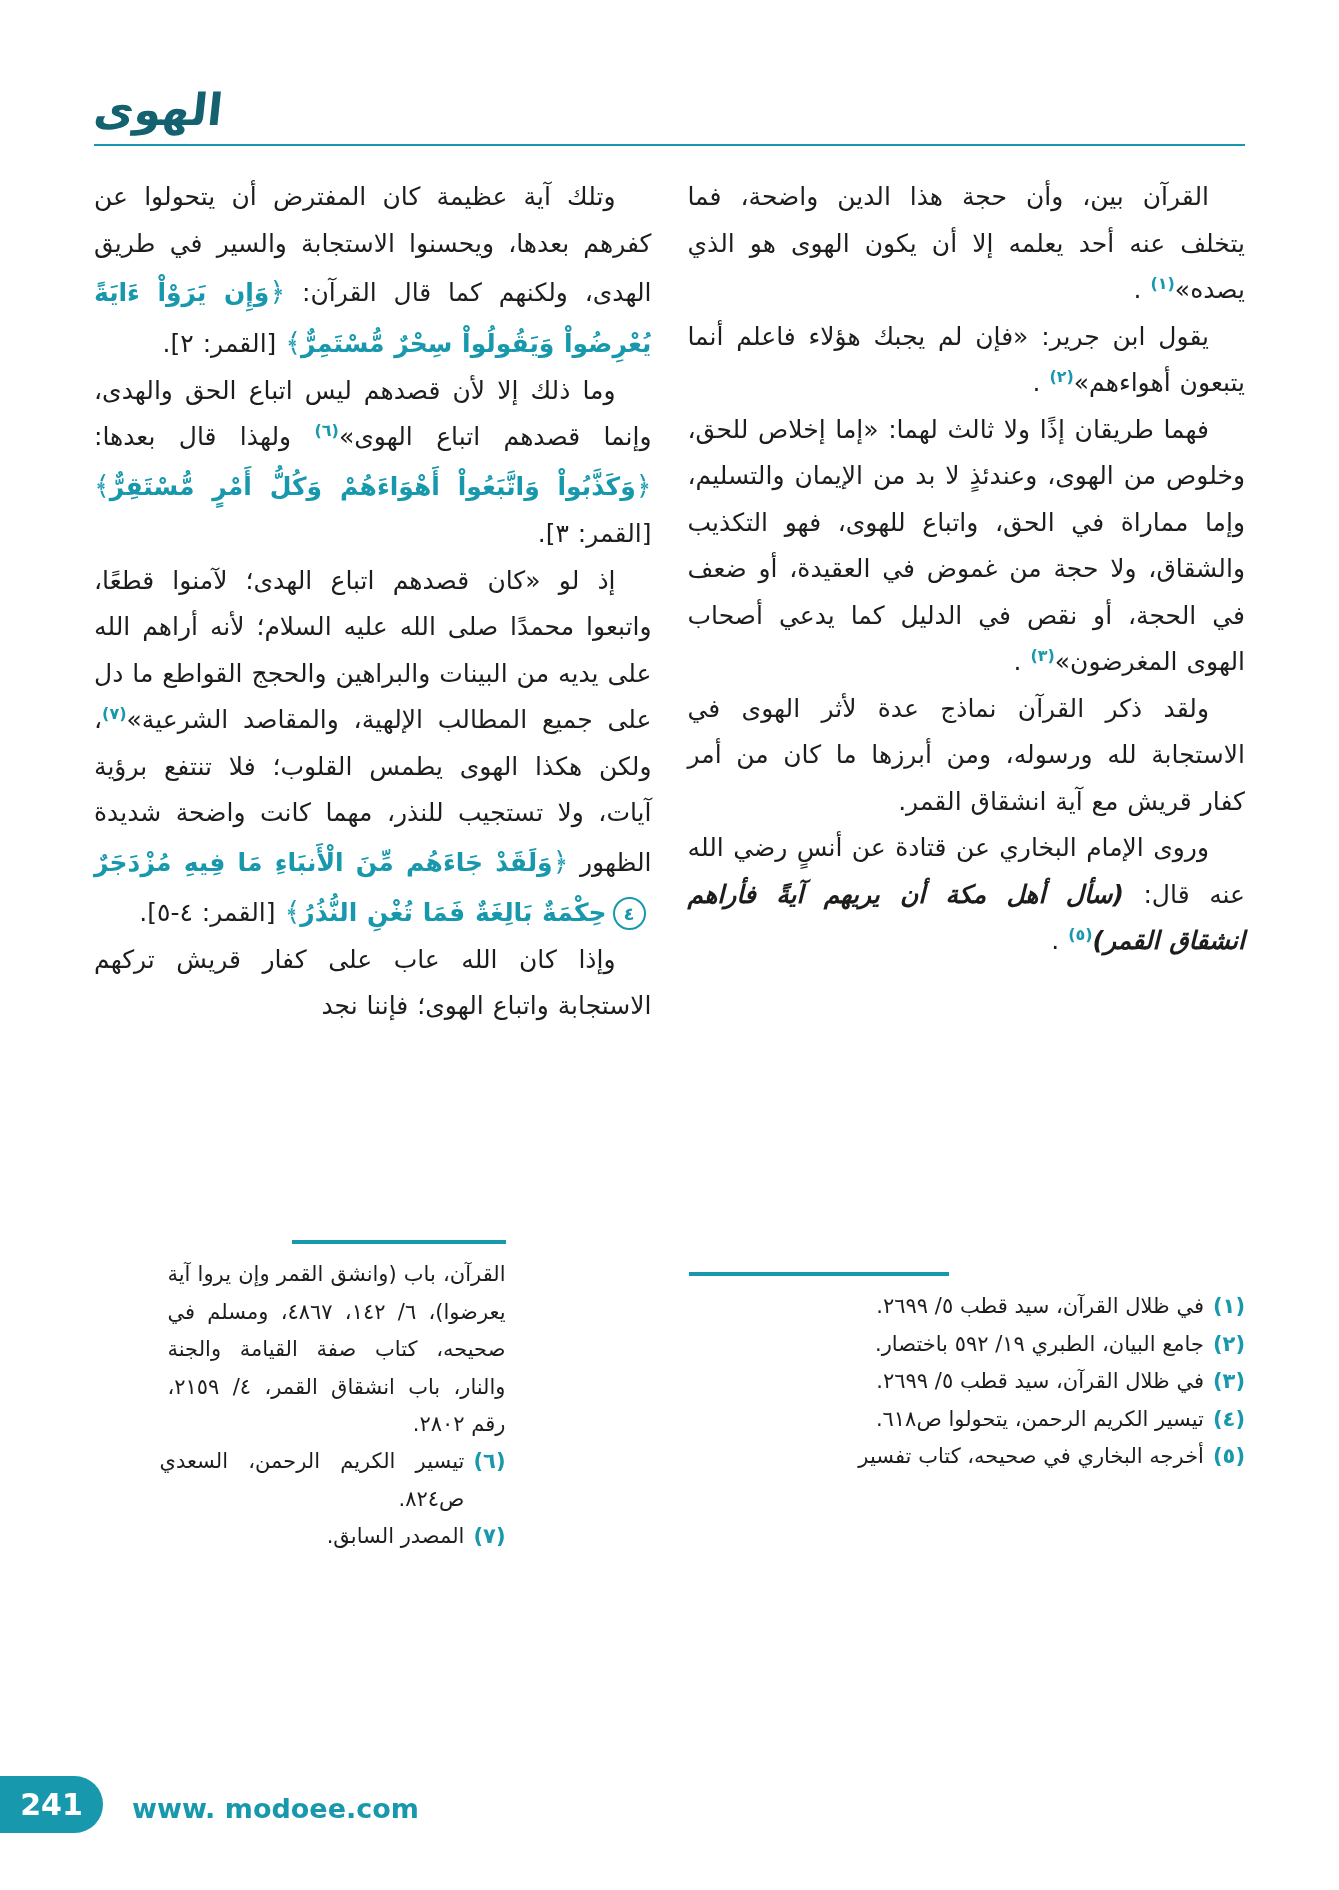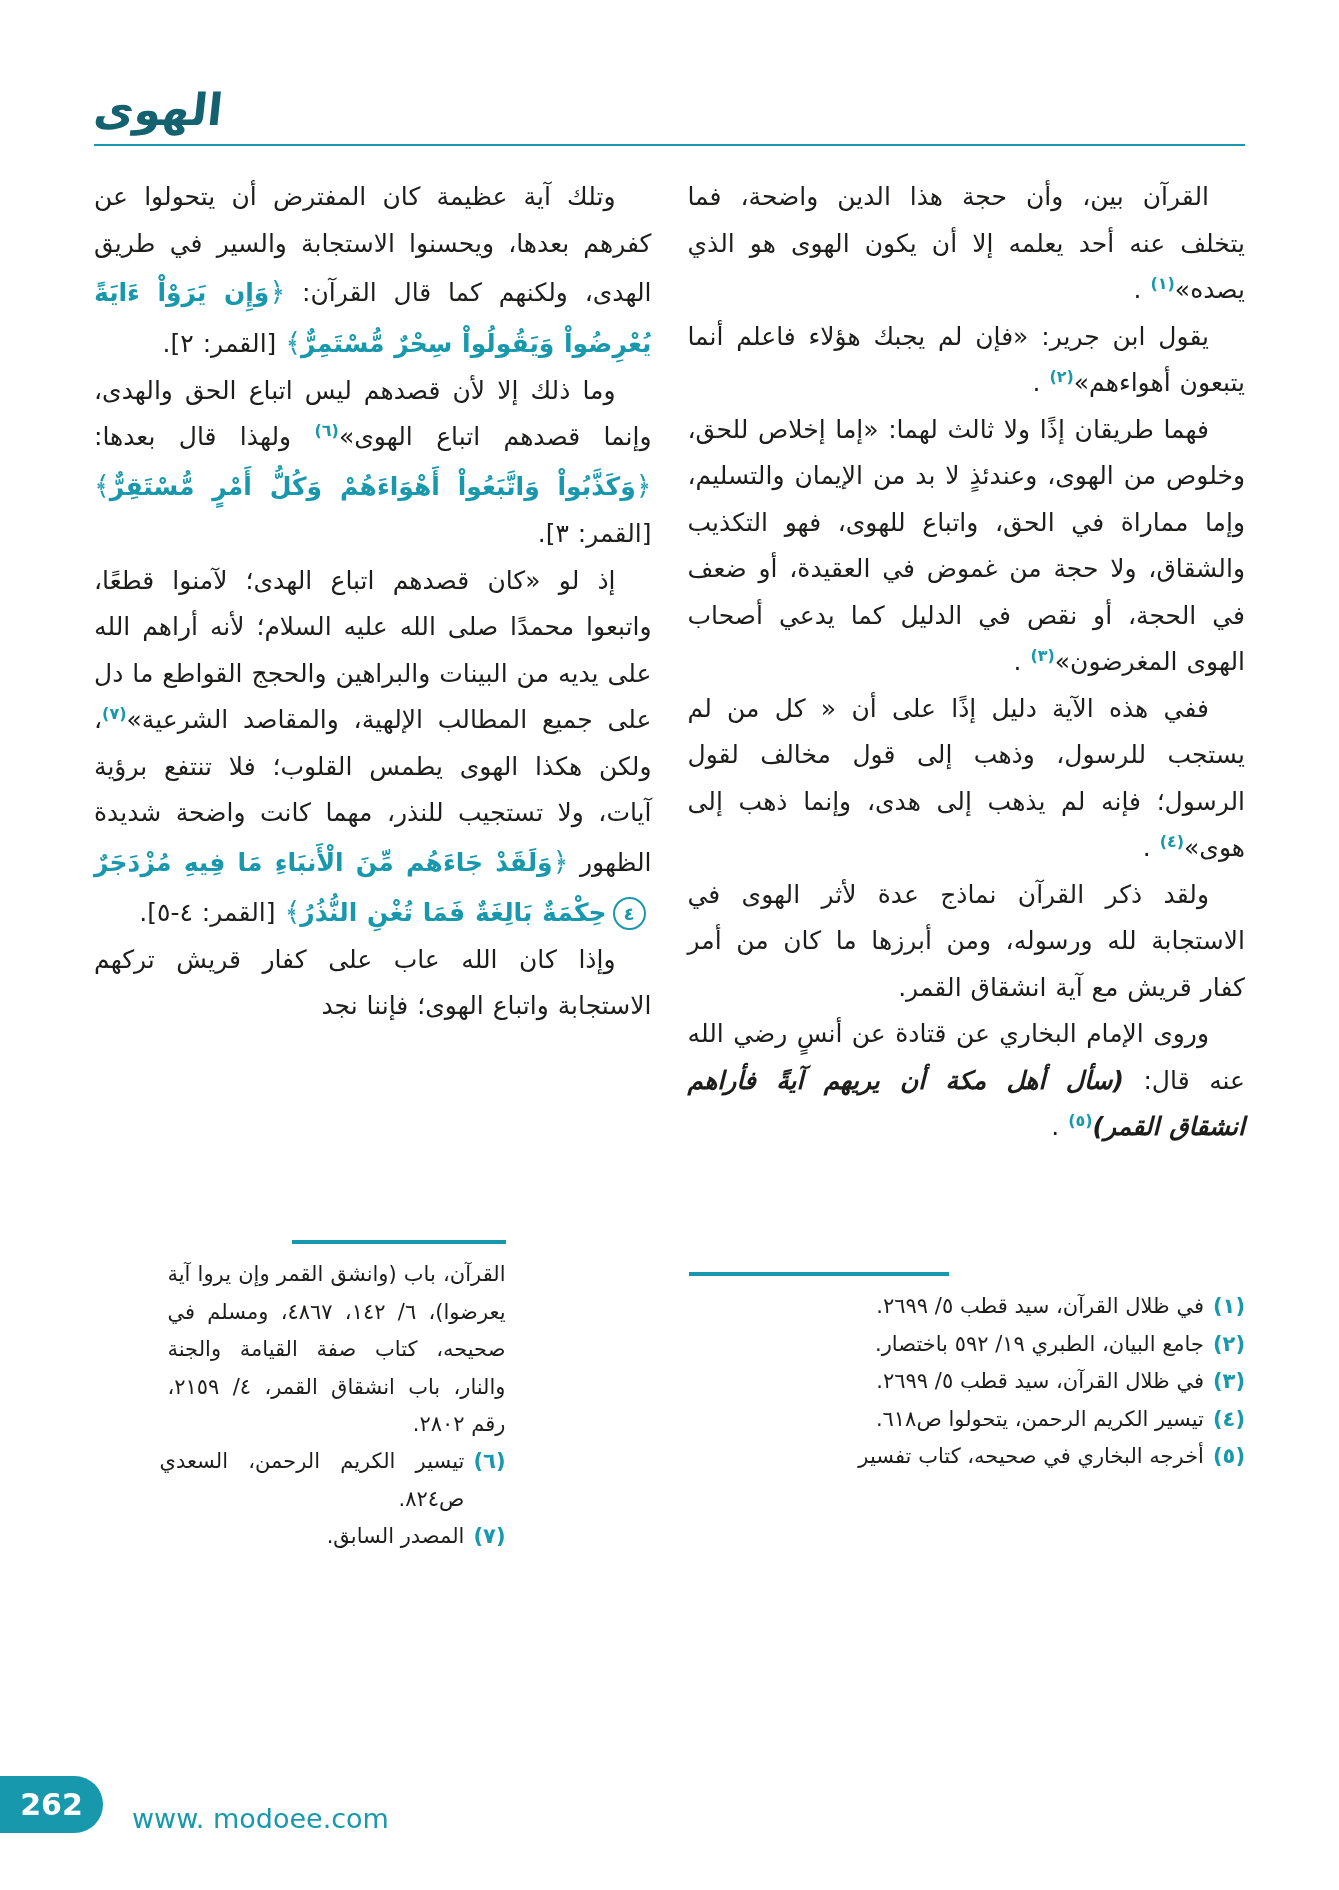--- a/index.html
+++ b/index.html
@@ -68,43 +68,42 @@
   
   .page-badge {
     position:absolute; left:0; bottom:57px;
     width:103px; height:57px;
     background:#1798ad; color:#ffffff;
     border-radius:0 29px 29px 0;
     display:flex; align-items:center; justify-content:center;
     font-size:30px; font-weight:bold;
   }
   .website {
-    position:absolute; left:132px; bottom:56px;
-    color:#1798ad; font-weight:normal; font-size:27px;
+    position:absolute; left:132px; bottom:66px;
+    color:#1798ad; font-weight:bold; font-size:27px;
     direction:ltr;
   }
 </style>
 </head>
 <body>
 
 <div class="page">
 
   <div class="header-row">
     <span class="header-word">الهوى</span>
     <div class="header-rule"></div>
   </div>
 
   <div class="columns">
 
     <div class="col">
       <div class="col-main right" id="col-right-main">
           <p class="para"><span class="seg-normal">القرآن بين، وأن حجة هذا الدين واضحة، فما يتخلف عنه أحد يعلمه إلا أن يكون الهوى هو الذي يصده»</span><span class="seg-marker">(١)</span><span class="seg-normal"> .</span></p>
           <p class="para"><span class="seg-normal">يقول ابن جرير: «فإن لم يجبك هؤلاء فاعلم أنما يتبعون أهواءهم»</span><span class="seg-marker">(٢)</span><span class="seg-normal"> .</span></p>
           <p class="para"><span class="seg-normal">فهما طريقان إذًا ولا ثالث لهما: «إما إخلاص للحق، وخلوص من الهوى، وعندئذٍ لا بد من الإيمان والتسليم، وإما مماراة في الحق، واتباع للهوى، فهو التكذيب والشقاق، ولا حجة من غموض في العقيدة، أو ضعف في الحجة، أو نقص في الدليل كما يدعي أصحاب الهوى المغرضون»</span><span class="seg-marker">(٣)</span><span class="seg-normal"> .</span></p>
-          <p class="para"><span class="seg-normal">ففي هذه الآية دليل إذًا على أن « كل من لم يستجب للرسول، وذهب إلى قول مخالف لقول الرسول؛ فإنه لم يذهب إلى هدى، وإنما ذهب إلى هوى»</span><span class="seg-marker">(٤)</span><span class="seg-normal"> .</span></p>
           <p class="para"><span class="seg-normal">ولقد ذكر القرآن نماذج عدة لأثر الهوى في الاستجابة لله ورسوله، ومن أبرزها ما كان من أمر كفار قريش مع آية انشقاق القمر.</span></p>
           <p class="para"><span class="seg-normal">وروى الإمام البخاري عن قتادة عن أنسٍ رضي الله عنه قال: </span><span class="seg-bold">(سأل أهل مكة أن يريهم آيةً فأراهم انشقاق القمر)</span><span class="seg-marker">(٥)</span><span class="seg-normal"> .</span></p>
         </div>
       <div class="fn-block fn-right">
         <div class="fn-rule"></div>
         <div id="fn-right-items">
             <div class="fn-item">
               <span class="fn-marker">(١)</span>
               <span class="fn-text">في ظلال القرآن، سيد قطب ٥/ ٢٦٩٩.</span>
             </div>
@@ -149,15 +148,15 @@
             </div>
           </div>
       </div>
     </div>
 
   </div>
 
 </div>
 
 <div class="page-badge">
-  <span>262</span>
+  <span>241</span>
 </div>
 <div class="website">www. modoee.com</div>
 
 </body></html>

